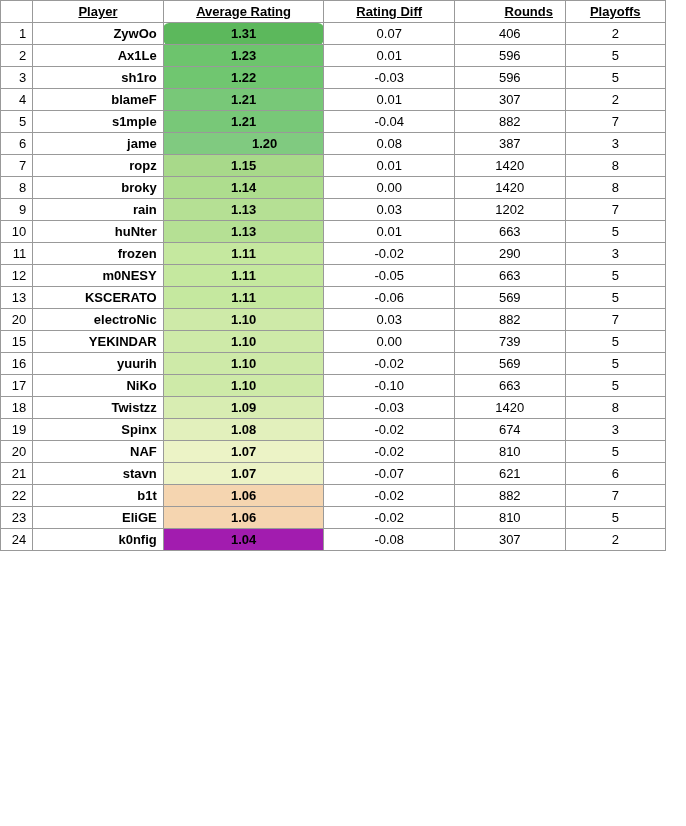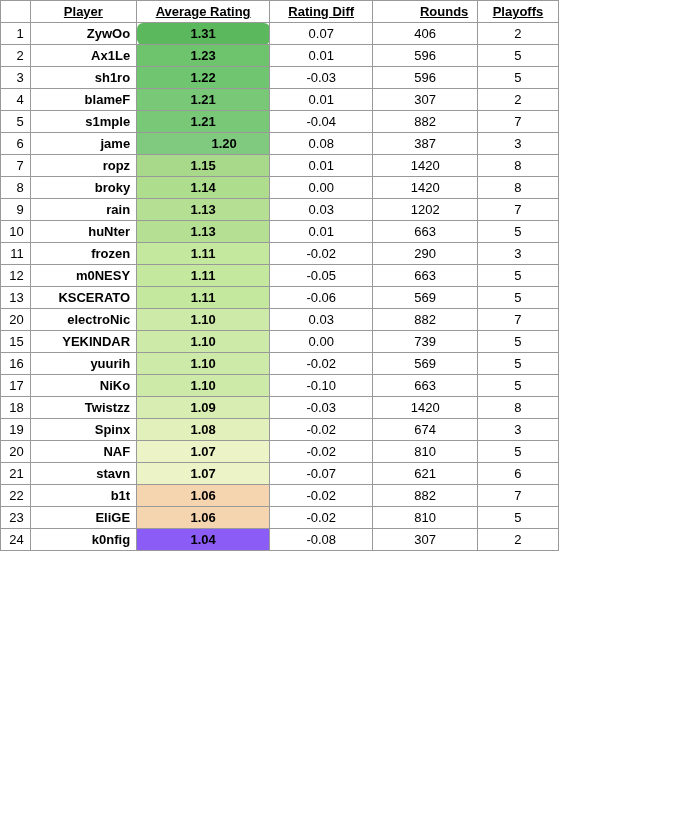--- a/index.html
+++ b/index.html
@@ -4,21 +4,21 @@
   <style>
     * { box-sizing: border-box; margin: 0; padding: 0; }
     body {
       font-family: Arial, sans-serif;
       font-size: 13px;
       background: #fff;
       width: 686px;
     }
     table {
       border-collapse: collapse;
-      width: 559px;
+      width: 666px;
     }
     th, td {
       border: 1px solid #999;
       text-align: center;
       padding: 3px 6px;
       white-space: nowrap;
     }
     th {
       background: #fff;
       font-weight: bold;
@@ -234,19 +234,19 @@
         <td class="row-num">23</td>
         <td class="player-name">EliGE</td>
         <td class="col-rating" style="background-color: rgb(245, 213, 176);">1.06</td>
         <td>-0.02</td>
         <td>810</td>
         <td>5</td>
       </tr>
       <tr>
         <td class="row-num">24</td>
         <td class="player-name">k0nfig</td>
-        <td class="col-rating" style="background-color: #8b5cf6; margin-top: 48px;">1.04</td>
+        <td class="col-rating" style="background-color: #a21caf; margin-top: 48px;">1.04</td>
         <td>-0.08</td>
         <td>307</td>
         <td>2</td>
       </tr>
     </tbody>
 </table>
 
 </body></html>

